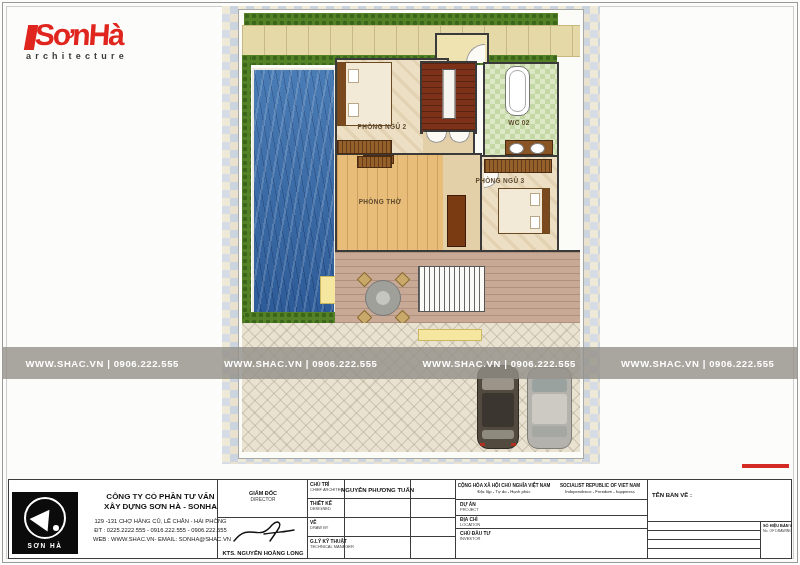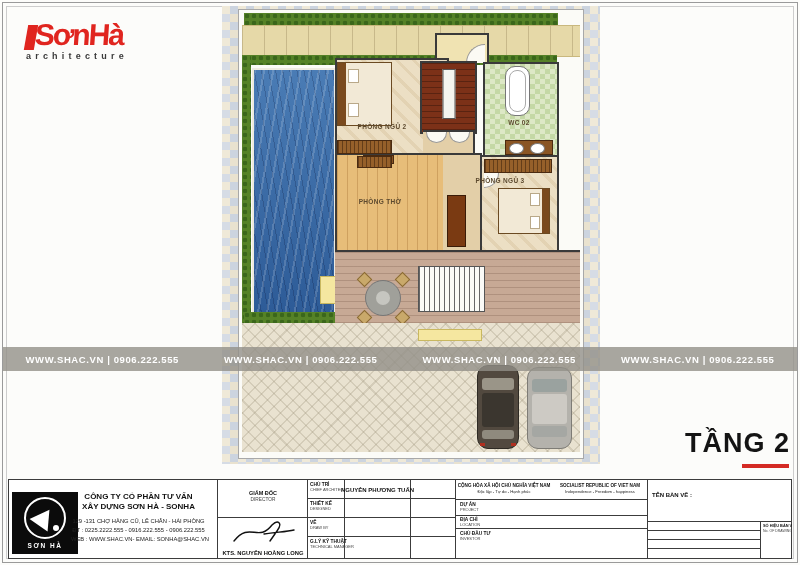--- a/index.html
+++ b/index.html
@@ -52,21 +52,21 @@
   .sink{display:inline-block;width:13px;height:9px;background:#fff;border:1px solid #777;border-radius:50%;margin:1px 3px;}
   .gstairs{background:repeating-linear-gradient(90deg,#666 0 1px,transparent 1px 5px),#fafaf6;border:1.5px solid #555;}
   .ytag{background:#f5e7a0;border:1px solid #c9b860;}
   .tbl-circle{position:absolute;border-radius:50%;background:#a0a09a;border:1px solid #777;}
   .tbl-inner{position:absolute;left:50%;top:50%;width:14px;height:14px;transform:translate(-50%,-50%);border-radius:50%;background:#c6c6c0;}
   .chair{position:absolute;width:9px;height:9px;background:#c9a96a;border:1px solid #8a6a35;transform:rotate(45deg);}
   .car{position:absolute;border-radius:11px;}
   .car .win{position:absolute;left:4px;right:4px;border-radius:3px;}
 
   
-  .wm-band{position:absolute;left:3px;right:3px;top:347px;height:24px;background:rgba(146,144,136,.80);
+  .wm-band{position:absolute;left:3px;right:3px;top:347px;height:32px;background:rgba(146,144,136,.80);
     display:flex;justify-content:space-around;align-items:center;z-index:30;}
   .wm-text{color:#fff;font-size:9.5px;font-weight:bold;letter-spacing:.6px;white-space:nowrap;}
 
   
   .floor-label{position:absolute;left:640px;top:428px;width:150px;text-align:right;font-size:27px;font-weight:800;color:#141414;letter-spacing:1px;}
   .floor-underline{position:absolute;left:742px;top:464px;width:47px;height:4px;background:#d42a24;}
 
   
   .tblock{position:absolute;left:8px;top:479px;width:784px;height:80px;border:1px solid #3c3c3c;background:#fff;box-sizing:border-box;color:#111;z-index:20;}
   .cell{position:absolute;box-sizing:border-box;}
@@ -194,34 +194,33 @@
     </div>
   </div>
 
   <div class="wm-band">
     <span class="wm-text">WWW.SHAC.VN   |   0906.222.555</span>
     <span class="wm-text">WWW.SHAC.VN   |   0906.222.555</span>
     <span class="wm-text">WWW.SHAC.VN   |   0906.222.555</span>
     <span class="wm-text">WWW.SHAC.VN   |   0906.222.555</span>
   </div>
 
-  <div class="floor-label">TẦNG 2</div>
   <div class="floor-underline"></div>
 
   <div class="tblock">
 
     <div class="cell br" style="left:0;top:0;width:209px;height:78px;">
       <div class="sonha-logo">
         <div class="sonha-circle">
           <div class="sonha-tri"></div>
           <div class="sonha-dot"></div>
         </div>
         <div class="sonha-caption">SƠN HÀ</div>
       </div>
-      <div class="abs" style="left:62px;top:12px;width:135px;">
+      <div class="abs" style="left:84px;top:12px;width:135px;">
         <div class="company-name">CÔNG TY CỔ PHẦN TƯ VẤN</div>
         <div class="company-name">XÂY DỰNG SƠN HÀ - SONHA</div>
         <div style="margin-top:4px;">
           <div class="company-line">129 -131 CHỢ HÀNG CŨ, LÊ CHÂN - HẢI PHÒNG</div>
           <div class="company-line">ĐT : 0225.2222.555 - 0916.222.555 - 0906.222.555</div>
           <div class="company-line">WEB : WWW.SHAC.VN- EMAIL: SONHA@SHAC.VN</div>
         </div>
       </div>
     </div>
 

